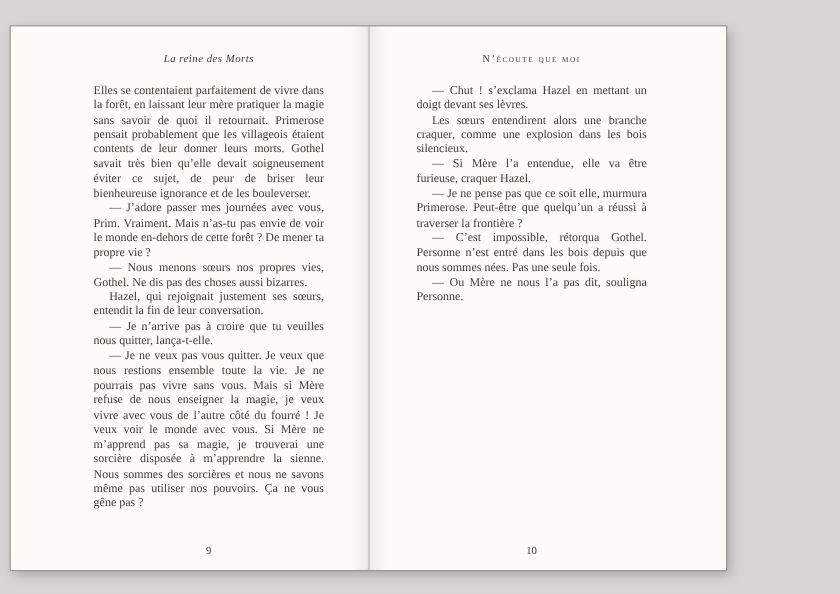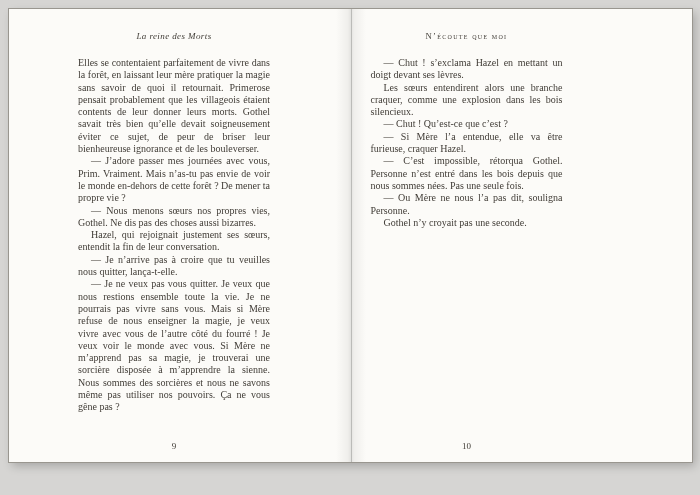--- a/index.html
+++ b/index.html
@@ -9,38 +9,38 @@
     background: var(--background, #d6d5d3);
     font-family: "Liberation Serif", "DejaVu Serif", serif;
     overflow: hidden;
   }
   .scan {
     position: relative;
     width: 700px; height: 495px;
   }
   .spread {
     position: absolute;
-    left: 9px; top: 9px;
-    width: 683px; height: 453px;
+    left: 9px; top: 22px;
+    width: 596px; height: 453px;
     background: var(--paper, #fcfbf8);
     box-shadow: 0 0 0 1px var(--edge, #99968f), 3px 4px 9px rgba(0,0,0,0.22);
     display: flex;
   }
   .page {
     position: relative;
     flex: 1 1 50%;
     height: 100%;
   }
   .content {
     position: relative;
     height: 100%;
     width: 192px;
   }
   .page-left .content  { margin-left: 69px; }
-  .page-right .content { margin-left: 20px; }
+  .page-right .content { margin-left: 40px; }
 
   .running-header {
     padding-top: 22px;
     text-align: center;
     font-size: 9px;
     color: var(--ink, #403c36);
     letter-spacing: 0.4px;
   }
   .header-italic { font-style: italic; }
   .header-smallcaps {
@@ -111,25 +111,24 @@
         <div class="page-number">9</div>
       </div>
     </div>
 
     <div class="page page-right">
       <div class="content">
         <div class="running-header header-smallcaps">N’écoute que moi</div>
         <div class="text-block">
             <p>— Chut&nbsp;! s’exclama Hazel en mettant un doigt devant ses lèvres.</p>
             <p>Les sœurs entendirent alors une branche craquer, comme une explosion dans les bois silencieux.</p>
-            <p>— Chut&nbsp;! Qu’est-ce que c’est&nbsp;?</p>
             <p>— Si Mère l’a entendue, elle va être furieuse, craquer Hazel.</p>
+            <p>— Je ne pense pas que ce soit elle, murmura Primerose. Peut-être que quelqu’un a réussi à traverser la frontière&nbsp;?</p>
             <p>— C’est impossible, rétorqua Gothel. Personne n’est entré dans les bois depuis que nous sommes nées. Pas une seule fois.</p>
             <p>— Ou Mère ne nous l’a pas dit, souligna Personne.</p>
-            <p>Gothel n’y croyait pas une seconde.</p>
           </div>
         <div class="page-number">10</div>
       </div>
     </div>
 
     <div class="gutter"></div>
     <div class="gutter-line"></div>
   </div>
 </div>
 

